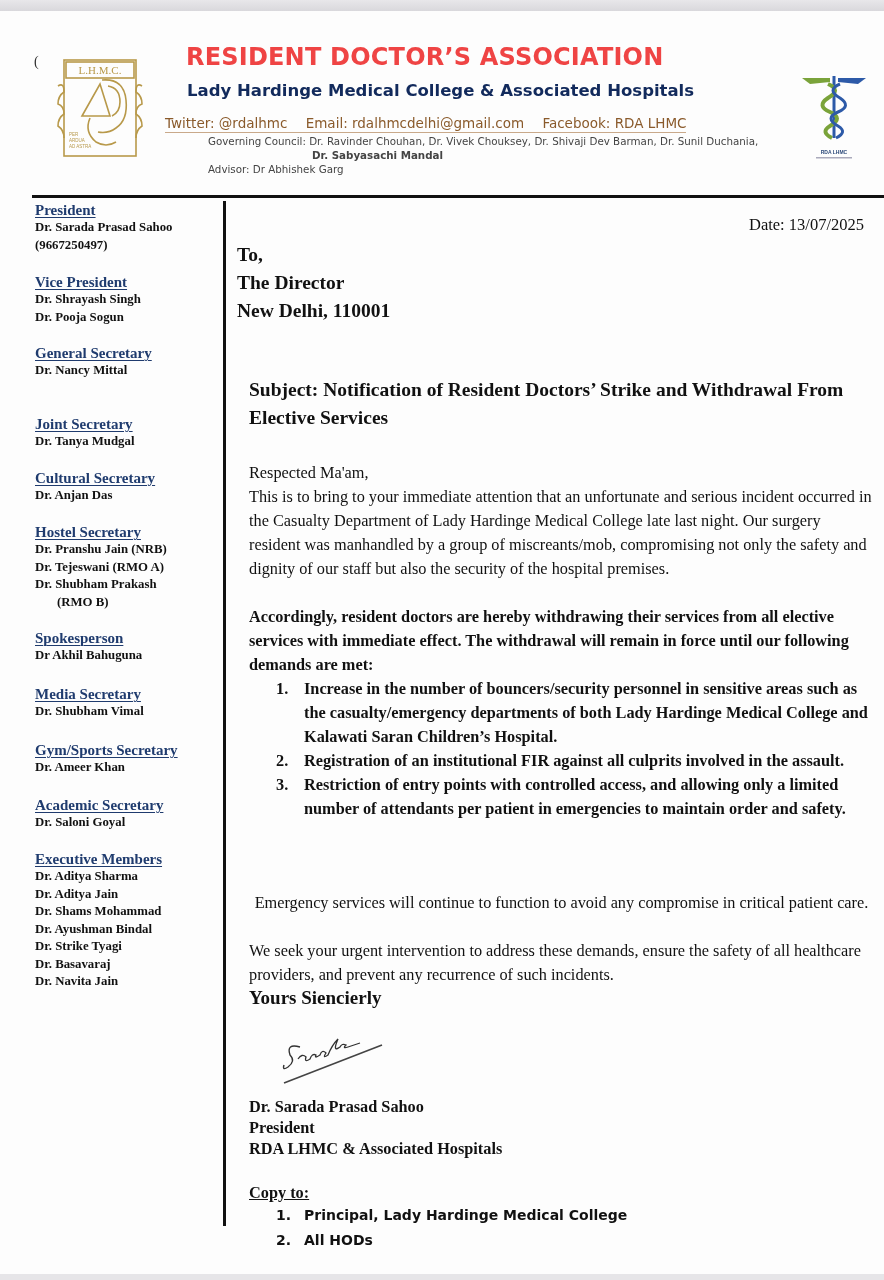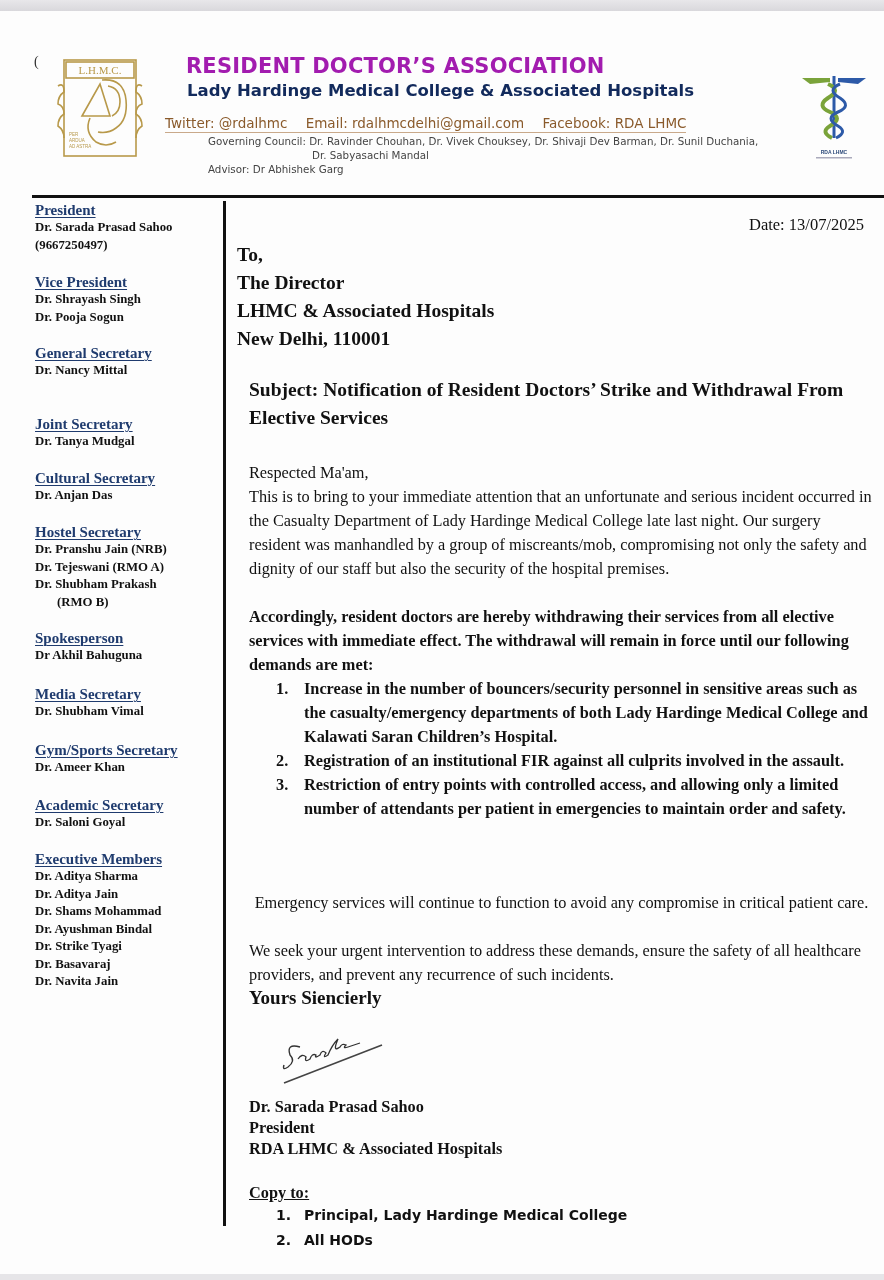--- a/index.html
+++ b/index.html
@@ -9,26 +9,26 @@
   .top-strip { position: absolute; left: 0; top: 0; width: 884px; height: 11px; background: linear-gradient(#e8e7ea, #d9d8dc); }
   .bottom-strip { position: absolute; left: 0; bottom: 0; width: 884px; height: 6px; background: #e6e5e8; }
 
   .stray-mark { position: absolute; left: 34px; top: 54px; font-size: 14px; color: #333; }
 
   
   .logo-left { position: absolute; left: 52px; top: 56px; width: 96px; height: 104px; }
   .logo-right { position: absolute; left: 800px; top: 72px; width: 68px; height: 90px; }
 
   
-  .hdr-title { position: absolute; left: 186px; top: 54px; font-family: "DejaVu Sans", sans-serif; font-weight: bold; font-size: 21px; color: #a21caf; letter-spacing: 0.2px; white-space: nowrap; }
+  .hdr-title { position: absolute; left: 186px; top: 43px; font-family: "DejaVu Sans", sans-serif; font-weight: bold; font-size: 24px; color: #ef4444; letter-spacing: 0.2px; white-space: nowrap; }
   .hdr-sub { position: absolute; left: 187px; top: 81px; font-family: "DejaVu Sans", sans-serif; font-weight: bold; font-size: 16.5px; color: #122a5c; white-space: nowrap; }
   .hdr-contact { position: absolute; left: 165px; top: 115px; font-family: "DejaVu Sans", sans-serif; font-size: 13.5px; color: #8a5a2b; white-space: nowrap; border-bottom: 1px solid #c9a98a; padding-bottom: 0; line-height: 17px; }
   .hdr-contact span { margin-right: 14px; text-align: center; }
   .hdr-council { position: absolute; left: 208px; top: 135px; font-family: "DejaVu Sans", sans-serif; font-size: 10.3px; color: #444; line-height: 13.5px; white-space: nowrap; }
-  .hdr-council .indent { padding-left: 104px; display: block; }
+  .hdr-council .indent { padding-left: 104px; display: block; font-weight: bold; }
   .hdr-advisor { position: absolute; left: 208px; top: 163px; font-family: "DejaVu Sans", sans-serif; font-size: 10.3px; color: #444; white-space: nowrap; }
 
   .hr-main { position: absolute; left: 32px; top: 195px; width: 852px; height: 3px; background: #111; }
   .vr-main { position: absolute; left: 223px; top: 201px; width: 3px; height: 1025px; background: #111; }
 
   
   .sidebar { position: absolute; left: 35px; top: 201px; width: 185px; }
   .sb-section { position: absolute; left: 0; }
   .sb-title { display: inline-block; font-weight: bold; font-size: 15px; color: #1f3b6e; text-decoration: underline; text-decoration-thickness: 1px; text-underline-offset: 2px; line-height: 17px; }
   .sb-member { font-weight: bold; font-size: 12.8px; color: #111; line-height: 17.5px; white-space: nowrap; }
@@ -162,21 +162,20 @@
     <div class="sb-member">Dr. Basavaraj</div>
     <div class="sb-member">Dr. Navita Jain</div>
   </div>
 </div>
 
 <div class="date">Date: 13/07/2025</div>
 
 <div class="addr">
   <div>To,</div>
   <div>The Director</div>
-  <div>LHMC &amp; Associated Hospitals</div>
   <div>New Delhi, 110001</div>
 </div>
 
 <div class="subject">Subject: Notification of Resident Doctors’ Strike and Withdrawal From Elective Services</div>
 
 <div class="body-text salutation">Respected Ma'am,</div>
 <div class="body-text para1">This is to bring to your immediate attention that an unfortunate and serious incident occurred in the Casualty Department of Lady Hardinge Medical College late last night. Our surgery resident was manhandled by a group of miscreants/mob, compromising not only the safety and dignity of our staff but also the security of the hospital premises.</div>
 <div class="body-text para-bold">Accordingly, resident doctors are hereby withdrawing their services from all elective services with immediate effect. The withdrawal will remain in force until our following demands are met:</div>
 
 <div class="demands">

